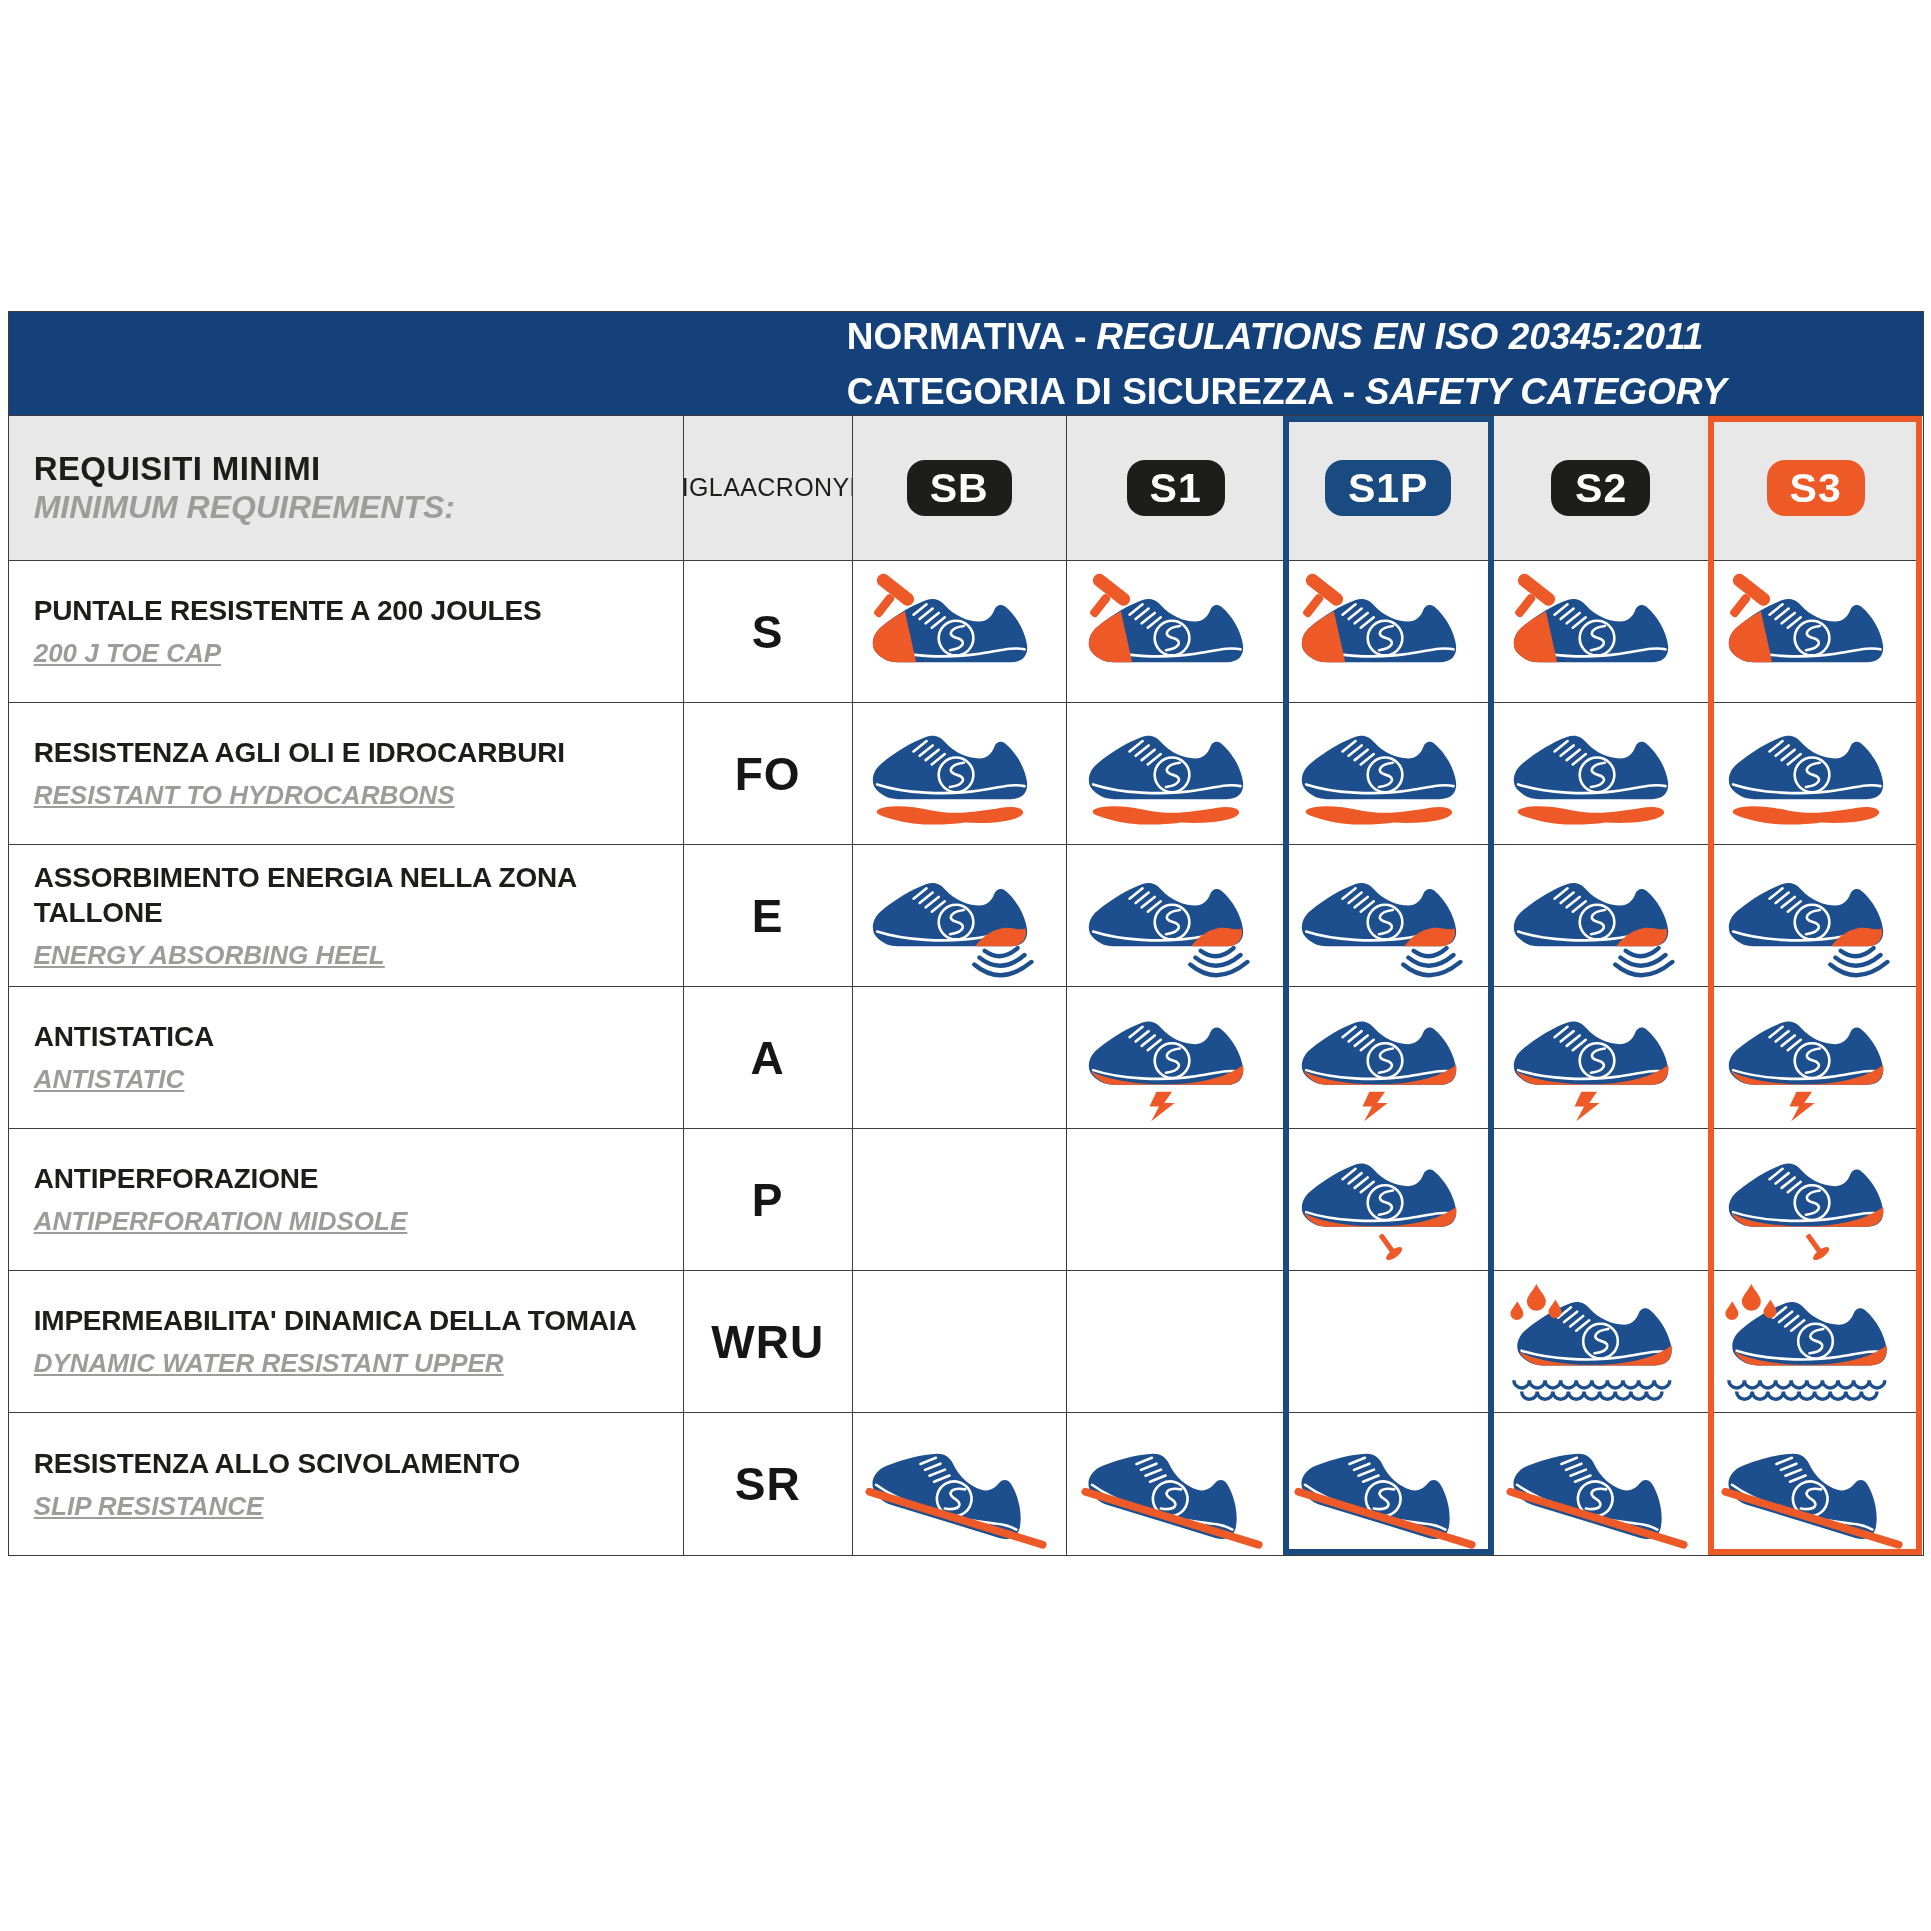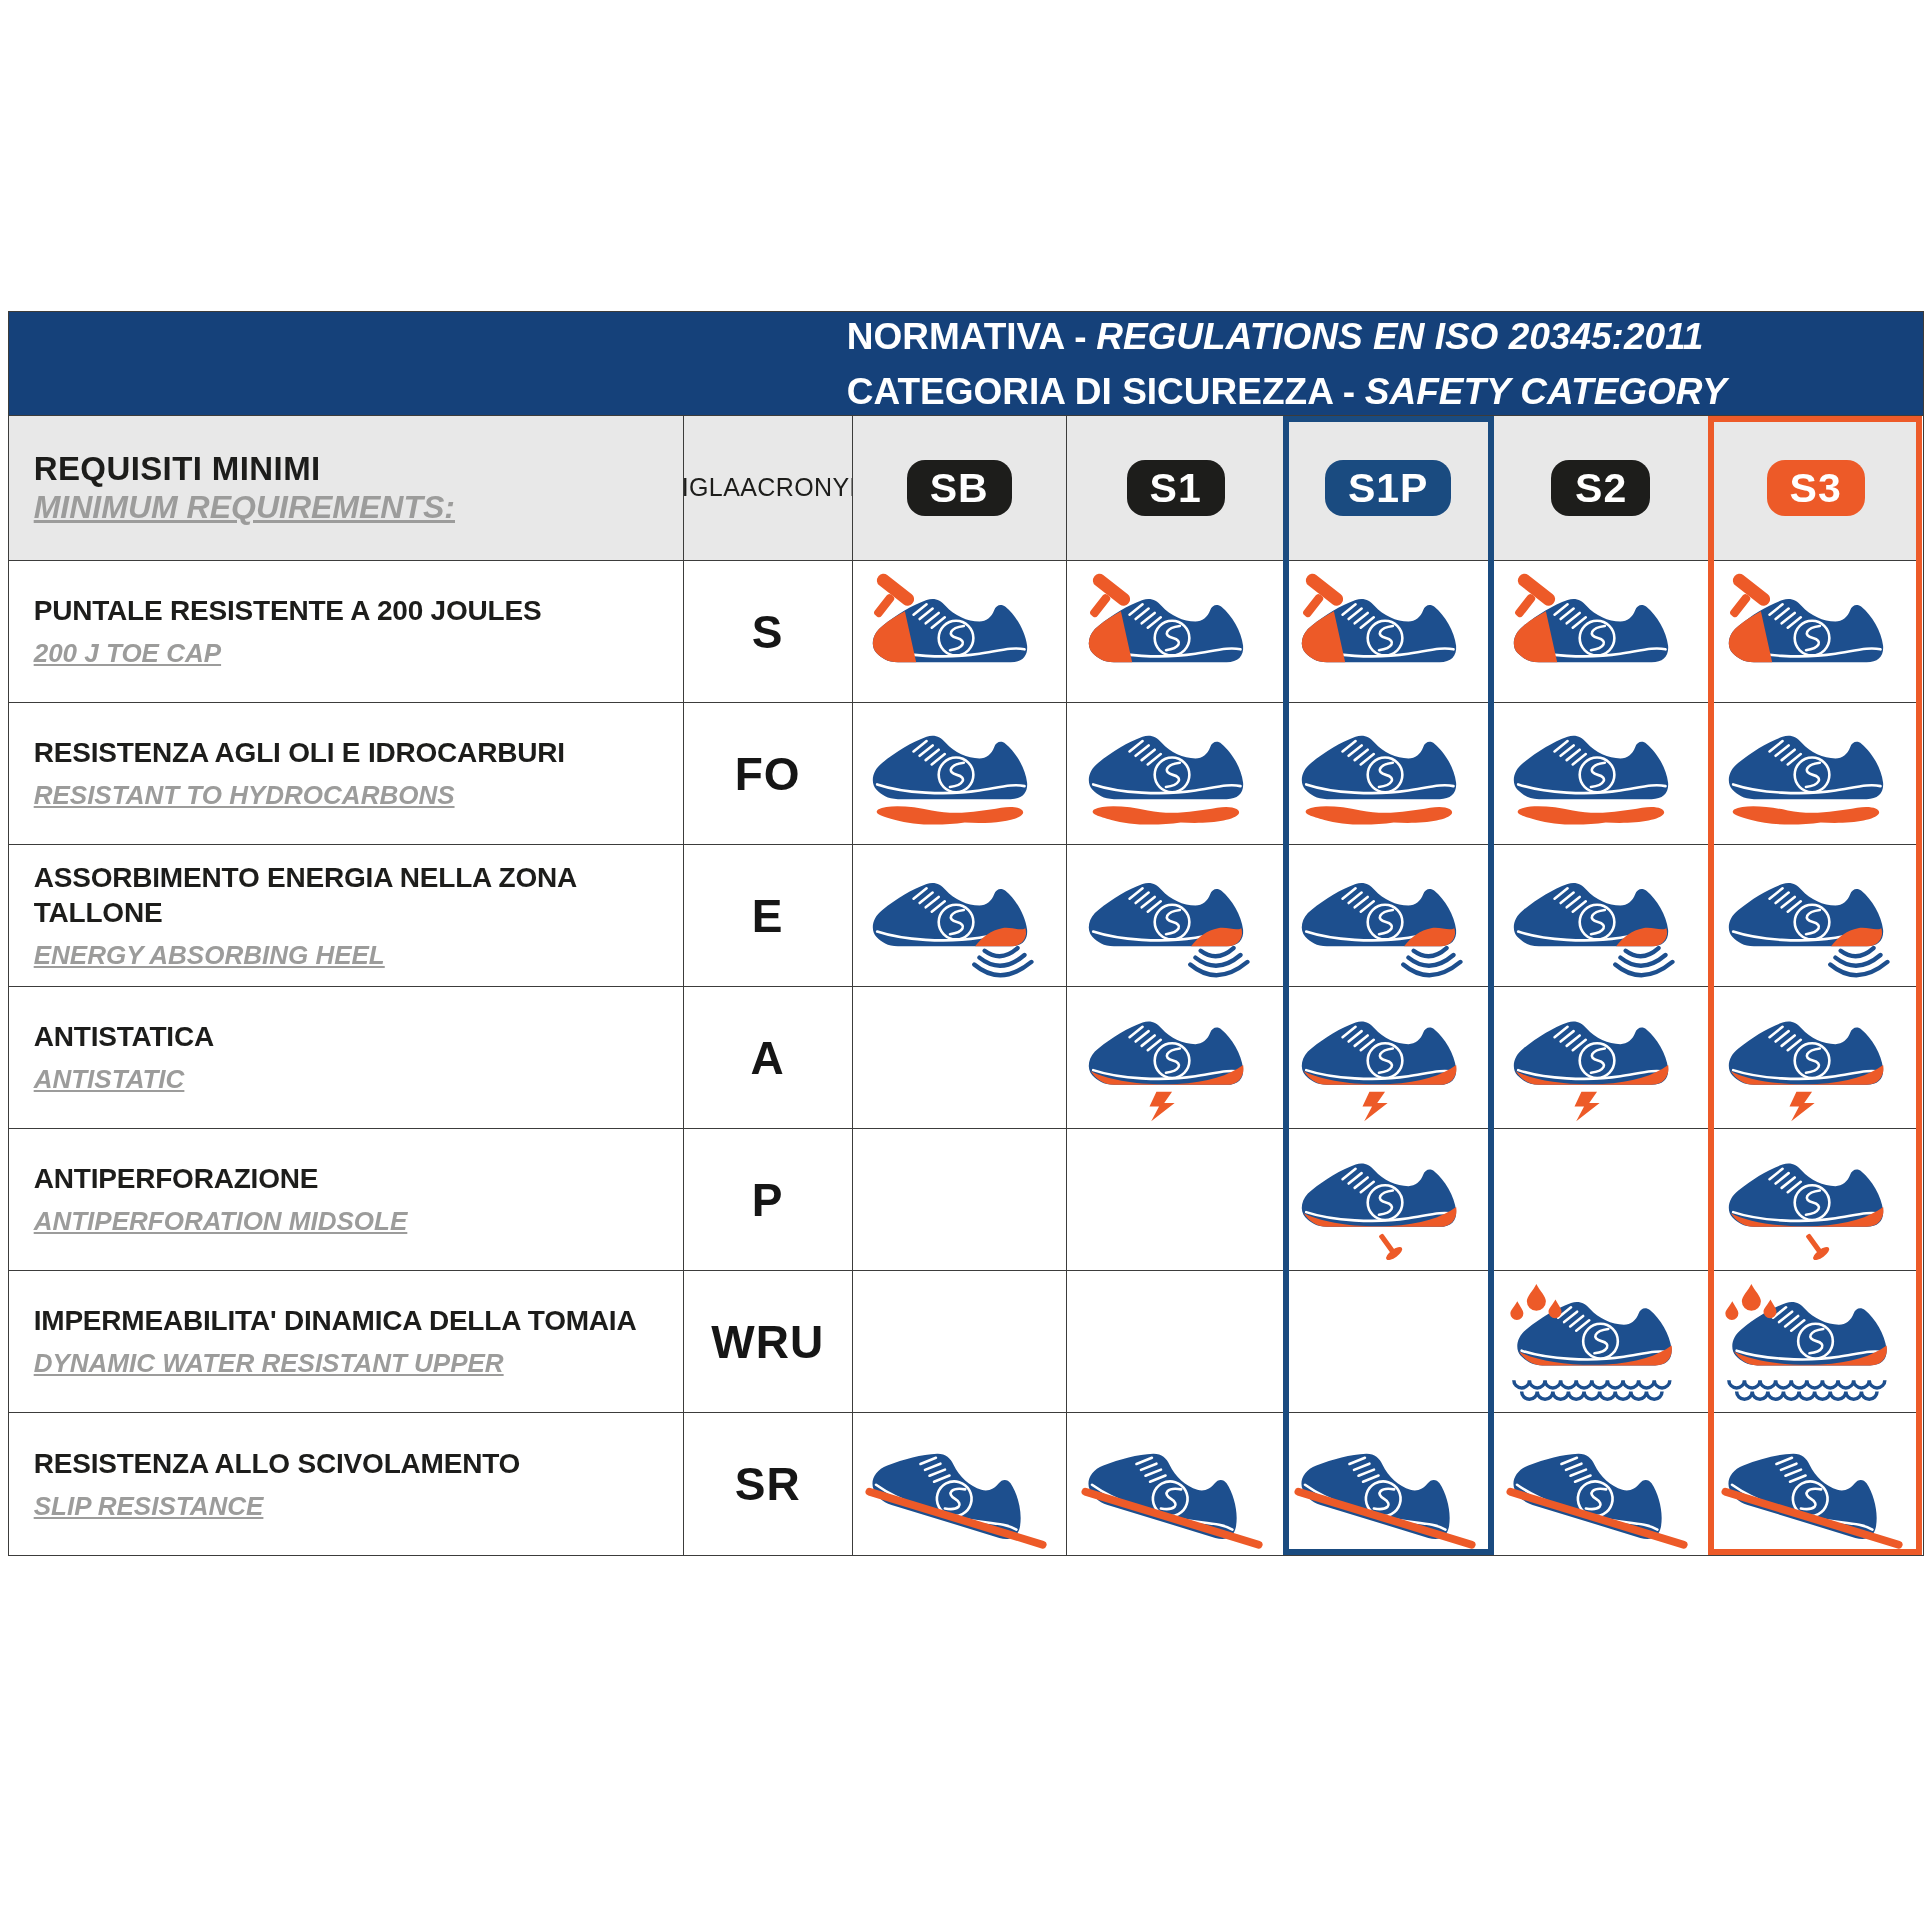--- a/index.html
+++ b/index.html
@@ -18,21 +18,21 @@
   .band-line .u{font-style:normal;margin-right:9.7px;}
   .band-line .i{font-style:italic;}
   .gridwrap{position:relative;}
   .grid{display:grid;grid-template-columns:675px 169px 214px 219px 206px 219px 210px;grid-template-rows:145px repeat(7,142px);}
   .cell{border-right:1.9px solid var(--line);border-bottom:1.9px solid var(--line);background:#fff;display:flex;align-items:center;justify-content:center;overflow:hidden;}
   .cell:nth-child(7n){border-right:none;}
   .cell:nth-last-child(-n+7){border-bottom:none;}
   .hrow{background:var(--grayrow);}
   .label-head{flex-direction:column;align-items:flex-start;justify-content:center;padding-left:25px;}
   .req-t{font-size:33px;font-weight:700;color:var(--dark);letter-spacing:0.4px;}
-  .req-s{font-size:32px;font-weight:700;font-style:italic;color:var(--graytext);margin-top:1.9px;text-decoration:underline;}
+  .req-s{font-size:32px;font-weight:700;font-style:italic;color:var(--graytext);margin-top:1.9px;}
   .sigla-head{flex-direction:row;}
   .sig{font-size:25px;color:var(--dark);line-height:1.35;letter-spacing:0.4px;}
   .badge{color:#fff;font-size:41px;font-weight:700;padding:7.7px 23px;border-radius:18px;letter-spacing:1px;line-height:1;}
   .label-cell{flex-direction:column;align-items:flex-start;justify-content:center;padding:0 17.4px 0 25px;}
   .lbl-it{font-size:28px;font-weight:700;color:var(--dark);letter-spacing:-0.2px;line-height:1.25;}
   .lbl-en{font-size:26px;font-weight:700;font-style:italic;color:var(--graytext);line-height:1.25;margin-top:9px;text-decoration:underline;}
   .acro-cell span{font-size:46px;font-weight:700;color:#161616;letter-spacing:1px;}
   .ovl{position:absolute;top:0;height:100%;border:6.8px solid;pointer-events:none;z-index:5;}
   .ovl-s1p{left:1274px;width:211px;border-color:var(--blue);}
   .ovl-s3{left:1699px;width:214px;border-color:var(--orange);}

